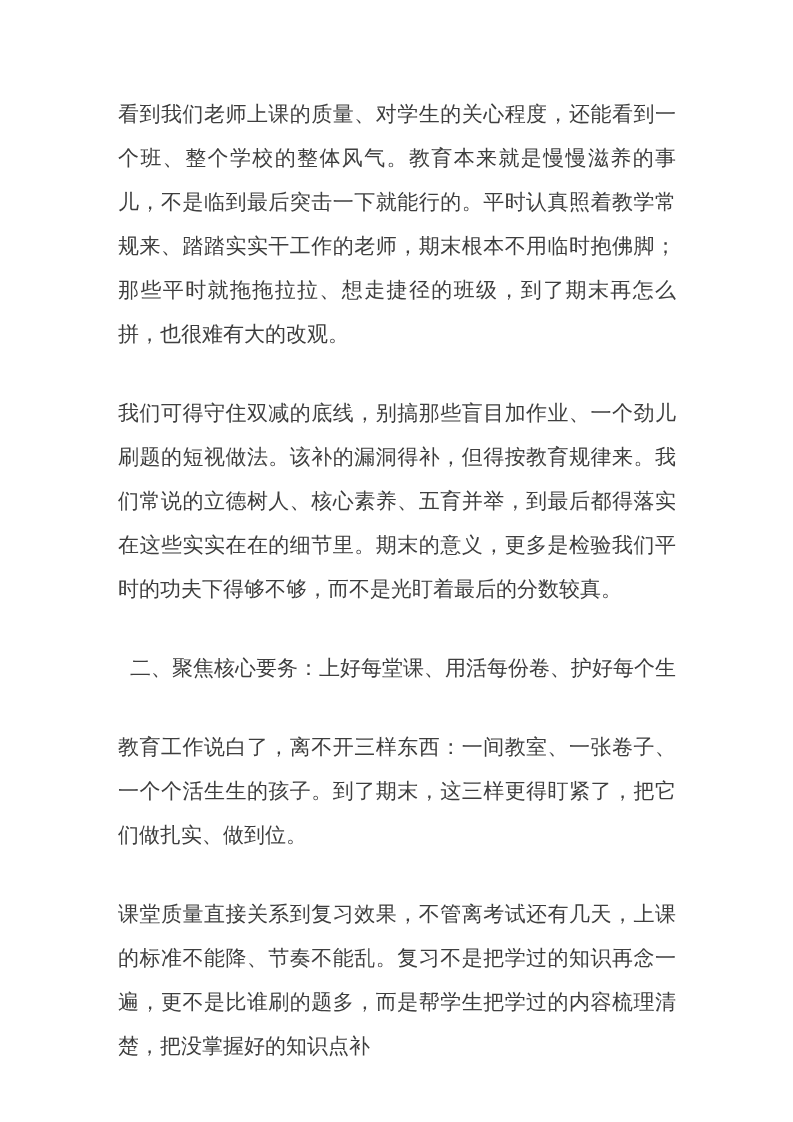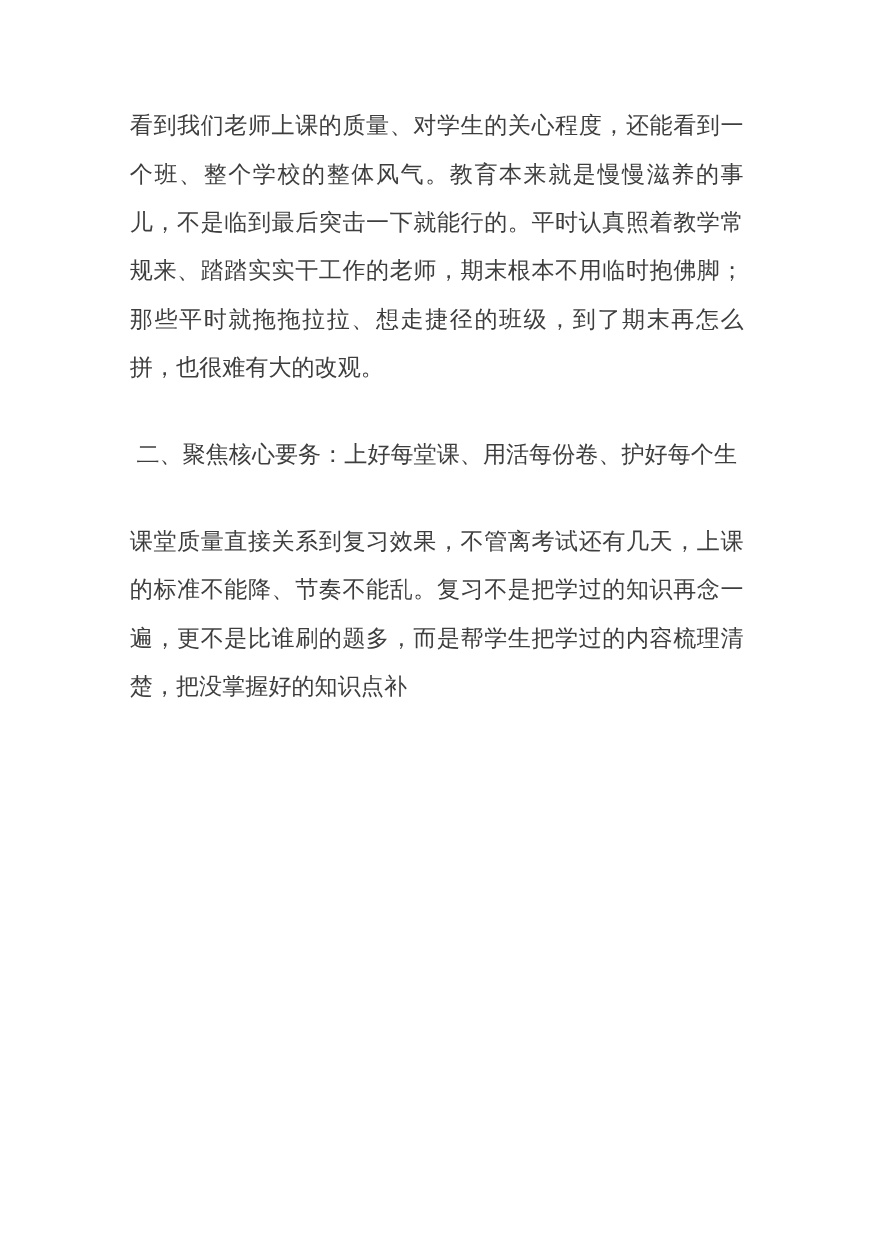--- a/index.html
+++ b/index.html
@@ -20,28 +20,30 @@
     margin: 0 0 35px 0;
     font-family: "Liberation Serif", "DejaVu Serif", serif;
     font-size: 21px;
     line-height: 44px;
     color: #3e3e3e;
     text-align: justify;
     text-justify: inter-ideograph;
     word-break: break-all;
   }
   .heading {
-    text-align: center;
+    text-align: right;
   }
 </style>
 </head>
 <body>
 
 <div class="page">
   <p class="para">看到我们老师上课的质量、对学生的关心程度，还能看到一个班、整个学校的整体风气。教育本来就是慢慢滋养的事儿，不是临到最后突击一下就能行的。平时认真照着教学常规来、踏踏实实干工作的老师，期末根本不用临时抱佛脚；那些平时就拖拖拉拉、想走捷径的班级，到了期末再怎么拼，也很难有大的改观。</p>
 
+  <p class="para">我们可得守住双减的底线，别搞那些盲目加作业、一个劲儿刷题的短视做法。该补的漏洞得补，但得按教育规律来。我们常说的立德树人、核心素养、五育并举，到最后都得落实在这些实实在在的细节里。期末的意义，更多是检验我们平时的功夫下得够不够，而不是光盯着最后的分数较真。</p>
 
   <p class="para heading">二、聚焦核心要务：上好每堂课、用活每份卷、护好每个生</p>
 
+  <p class="para">教育工作说白了，离不开三样东西：一间教室、一张卷子、一个个活生生的孩子。到了期末，这三样更得盯紧了，把它们做扎实、做到位。</p>
 
 
   <p class="para">课堂质量直接关系到复习效果，不管离考试还有几天，上课的标准不能降、节奏不能乱。复习不是把学过的知识再念一遍，更不是比谁刷的题多，而是帮学生把学过的内容梳理清楚，把没掌握好的知识点补</p>
 </div>
 
 </body></html>

